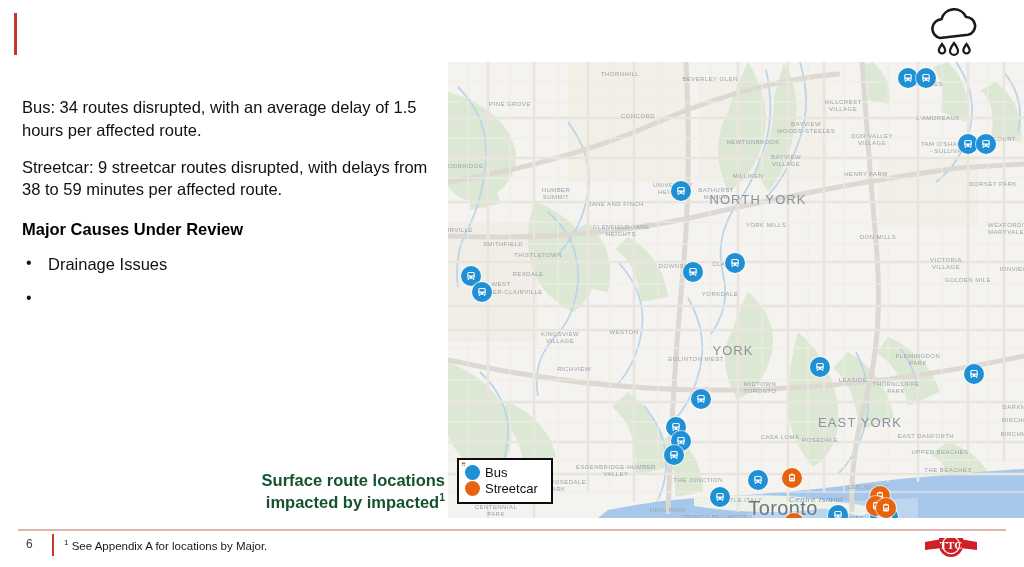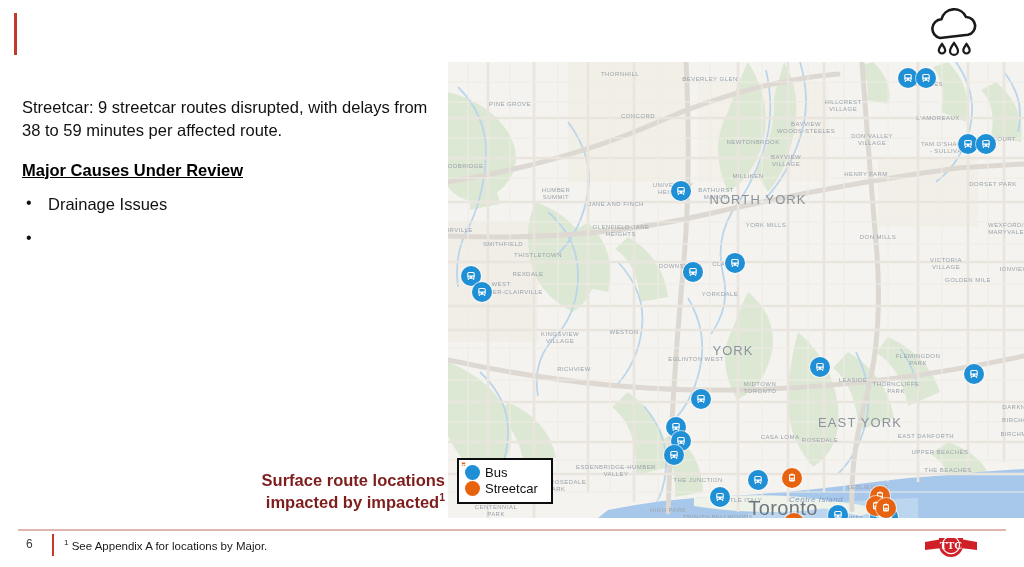--- a/index.html
+++ b/index.html
@@ -29,21 +29,21 @@
   }
   .bullets{margin:6px 0 0 0;padding:0;list-style:none;}
   .bullets li{
     font-size:16.5px;color:#111;line-height:1.35;margin-bottom:13px;
     position:relative;padding-left:26px;
   }
   .bullets li .bdot{position:absolute;left:4px;top:-1px;font-size:16px;}
   
   .caption{
     position:absolute;left:190px;top:470px;width:255px;text-align:right;
-    font-size:16.5px;font-weight:bold;color:#7f1d1d;line-height:1.28;
+    font-size:16.5px;font-weight:bold;color:#14532d;line-height:1.28;
   }
   .caption sup{font-size:10.5px;vertical-align:super;}
   
   .map{
     position:absolute;left:448px;top:62px;width:576px;height:456px;
     background:#f2f1ed;overflow:hidden;
   }
   .map svg{position:absolute;left:0;top:0;}
   .mlabel{
     position:absolute;font-family:"Liberation Sans",sans-serif;
@@ -101,22 +101,23 @@
     <svg viewBox="0 0 72 50" width="72" height="50">
       <path d="M18 30 a9.5 9.5 0 0 1 1.5 -18.8 a13 13 0 0 1 24.5 -2.2 a9 9 0 0 1 2 17.8 z" fill="#ffffff" stroke="#1a1a1a" stroke-width="2.6" stroke-linejoin="round"></path>
       <path d="M20 36 c0 0 -3.2 4.4 -3.2 6.3 a3.2 3.2 0 0 0 6.4 0 C23.2 40.4 20 36 20 36 z" fill="#ffffff" stroke="#1a1a1a" stroke-width="2.2"></path>
       <path d="M32 35 c0 0 -4 5.5 -4 7.9 a4 4 0 0 0 8 0 C36 40.5 32 35 32 35 z" fill="#ffffff" stroke="#1a1a1a" stroke-width="2.2"></path>
       <path d="M44.5 36 c0 0 -3.2 4.4 -3.2 6.3 a3.2 3.2 0 0 0 6.4 0 C47.7 40.4 44.5 36 44.5 36 z" fill="#ffffff" stroke="#1a1a1a" stroke-width="2.2"></path>
     </svg>
   </div>
 </div>
 
 <div class="content">
+  <p class="para">Bus: 34 routes disrupted, with an average delay of 1.5 hours per affected route.</p>
   <p class="para">Streetcar: 9 streetcar routes disrupted, with delays from 38 to 59 minutes per affected route.</p>
-  <div class="h-sub" style="margin-top:18px;text-decoration:underline;">Major Causes Under Review</div>
+  <div class="h-sub" style="margin-top:18px;">Major Causes Under Review</div>
   <ul class="bullets">
     <li>
       <span class="bdot">•</span>
       <span>Drainage Issues</span>
     </li>
     <li>
       <span class="bdot">•</span>
     </li>
   </ul>
 </div>

